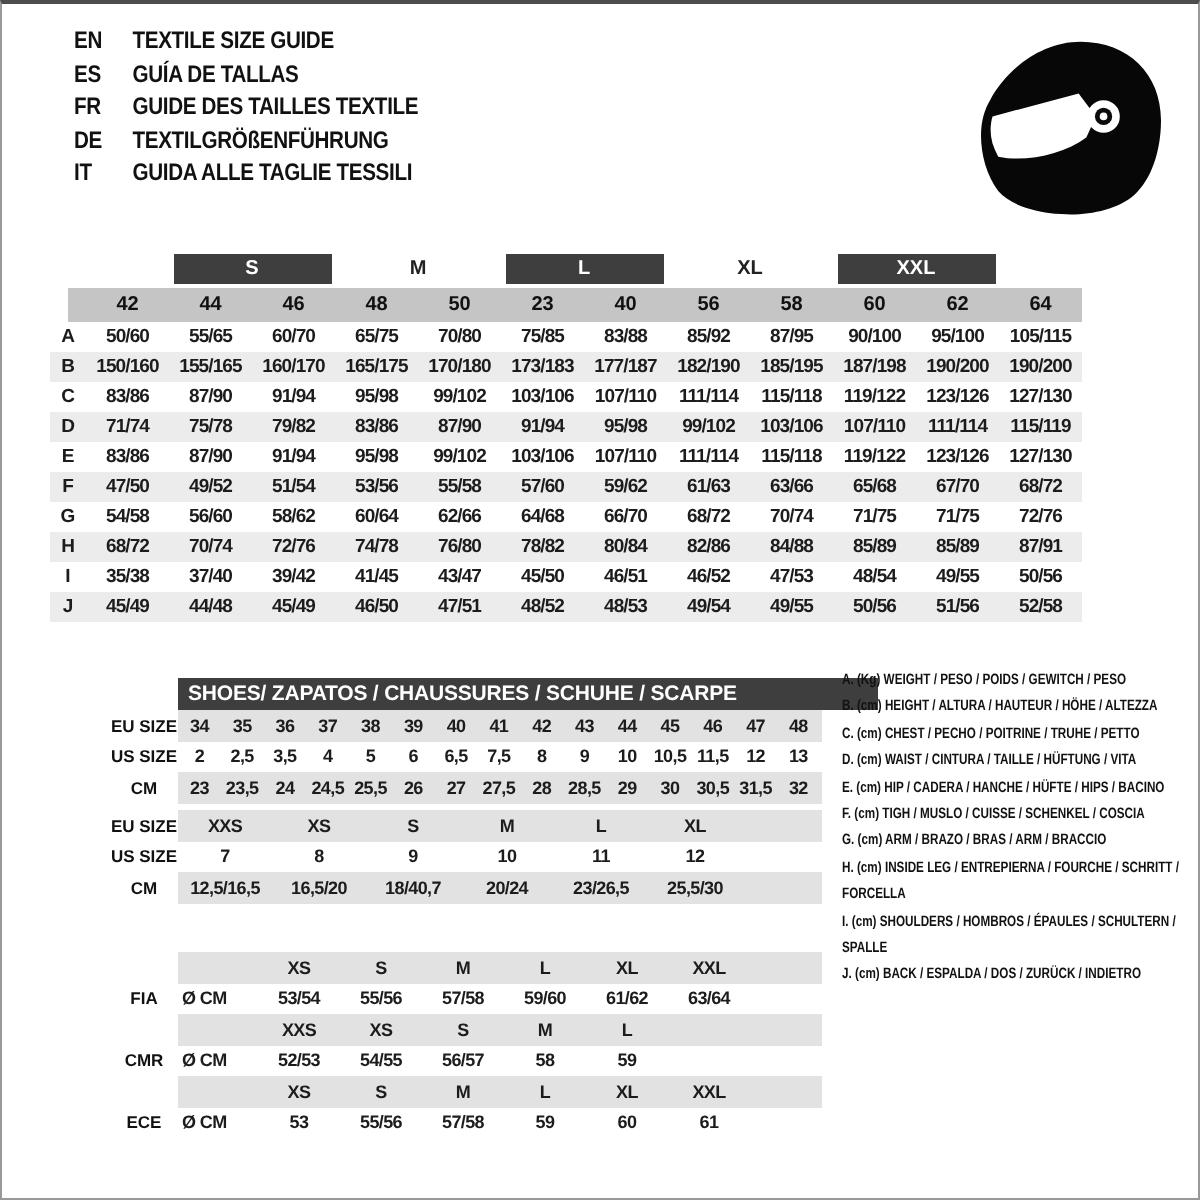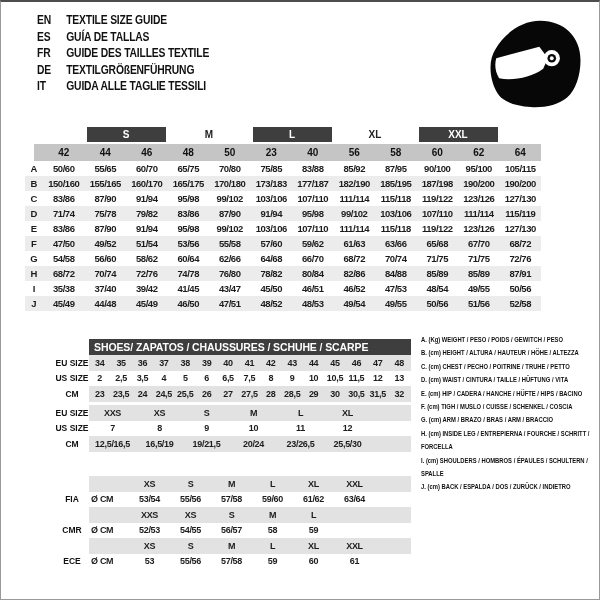--- a/index.html
+++ b/index.html
@@ -24,21 +24,21 @@
   .gplain{color:#222;}
   .mt-sizes{height:17px;background:linear-gradient(to right,transparent 9px,#c5c5c5 9px);font-size:10px;font-weight:700;}
   .mt-data{height:15px;font-size:9.5px;font-weight:700;letter-spacing:-0.45px;color:#1c1c1c;}
   .mt-data.stripe{background:#ececec;}
   .mt-label{font-size:9.5px;font-weight:700;letter-spacing:0;}
   
   .bt{position:absolute;left:54px;width:360px;}
   #shoes-table{top:337px;}
   #gloves-table{top:403px;}
   #helmet-table{top:474px;}
-  .bt-header{margin-left:34px;width:322px;height:16px;line-height:16px;background:#3e3e3e;color:#fff;
+  .bt-header{margin-left:34px;width:350px;height:16px;line-height:16px;background:#3e3e3e;color:#fff;
     font-size:10.5px;font-weight:700;padding-left:5px;box-sizing:border-box;letter-spacing:-0.1px;white-space:nowrap;overflow:hidden;}
   .bt-row{display:grid;align-items:center;height:15.5px;text-align:center;font-size:9px;font-weight:700;letter-spacing:-0.3px;color:#1c1c1c;}
   .btgray{background:linear-gradient(to right,transparent 34px,#e2e2e2 34px,#e2e2e2 356px,transparent 356px);}
   .shoes-cols{grid-template-columns:34px repeat(15,21.4px);}
   .gloves-cols{grid-template-columns:34px repeat(6,47px);}
   .helmet-cols{grid-template-columns:34px 40px repeat(6,41px);}
   .row-label{text-align:center;font-size:8.5px;letter-spacing:0;color:#111;}
   .unit{text-align:left;padding-left:2px;}
   
   .legend{position:absolute;left:420px;top:331px;width:222px;transform:scaleX(0.78);transform-origin:0 0;
@@ -333,22 +333,22 @@
         <div class="bt-cell">7</div>
         <div class="bt-cell">8</div>
         <div class="bt-cell">9</div>
         <div class="bt-cell">10</div>
         <div class="bt-cell">11</div>
         <div class="bt-cell">12</div>
       </div>
       <div class="bt-row gloves-cols btgray">
         <div class="row-label">CM</div>
         <div class="bt-cell">12,5/16,5</div>
-        <div class="bt-cell">16,5/19</div>
-        <div class="bt-cell">19/21,5</div>
+        <div class="bt-cell">16,5/20</div>
+        <div class="bt-cell">18/40,7</div>
         <div class="bt-cell">20/24</div>
         <div class="bt-cell">23/26,5</div>
         <div class="bt-cell">25,5/30</div>
       </div>
     </div>
   <div class="bt" id="helmet-table">
       <div class="bt-row helmet-cols btgray">
         <div class="row-label"></div>
         <div class="bt-cell"></div>
         <div class="bt-cell">XS</div>

